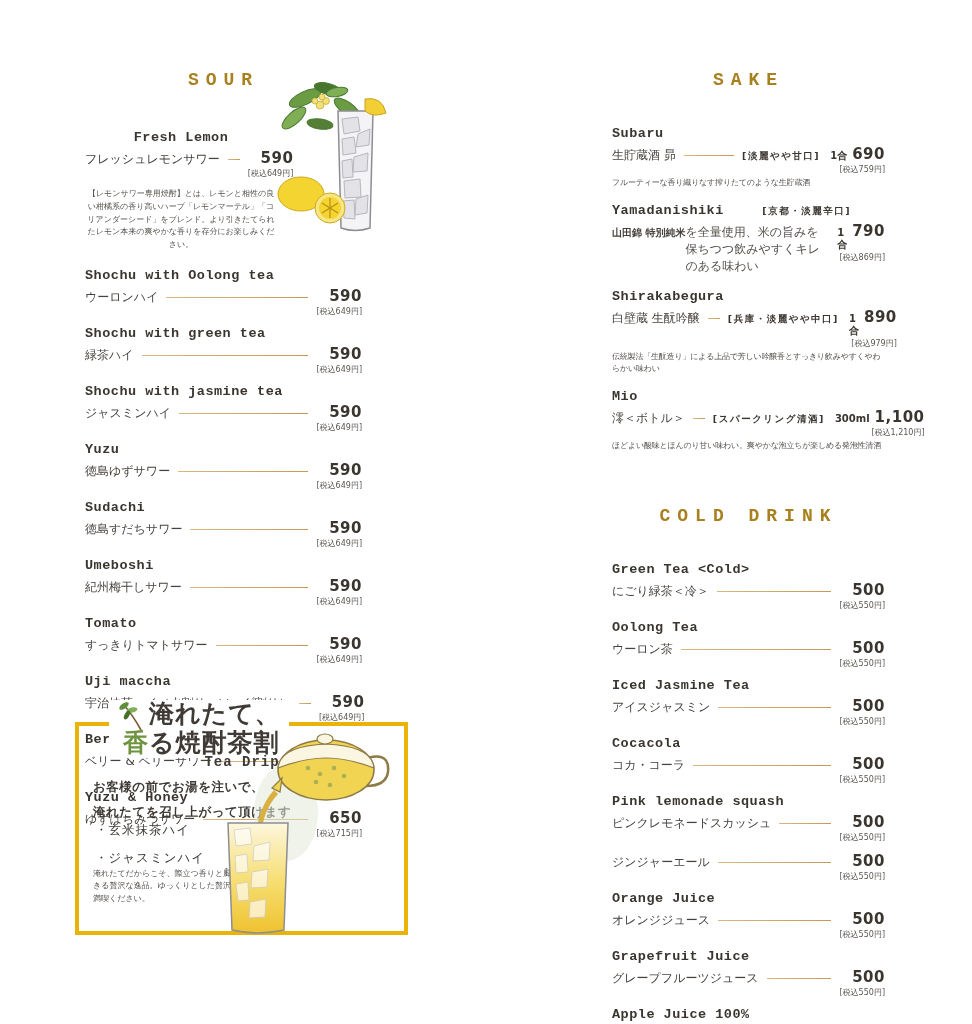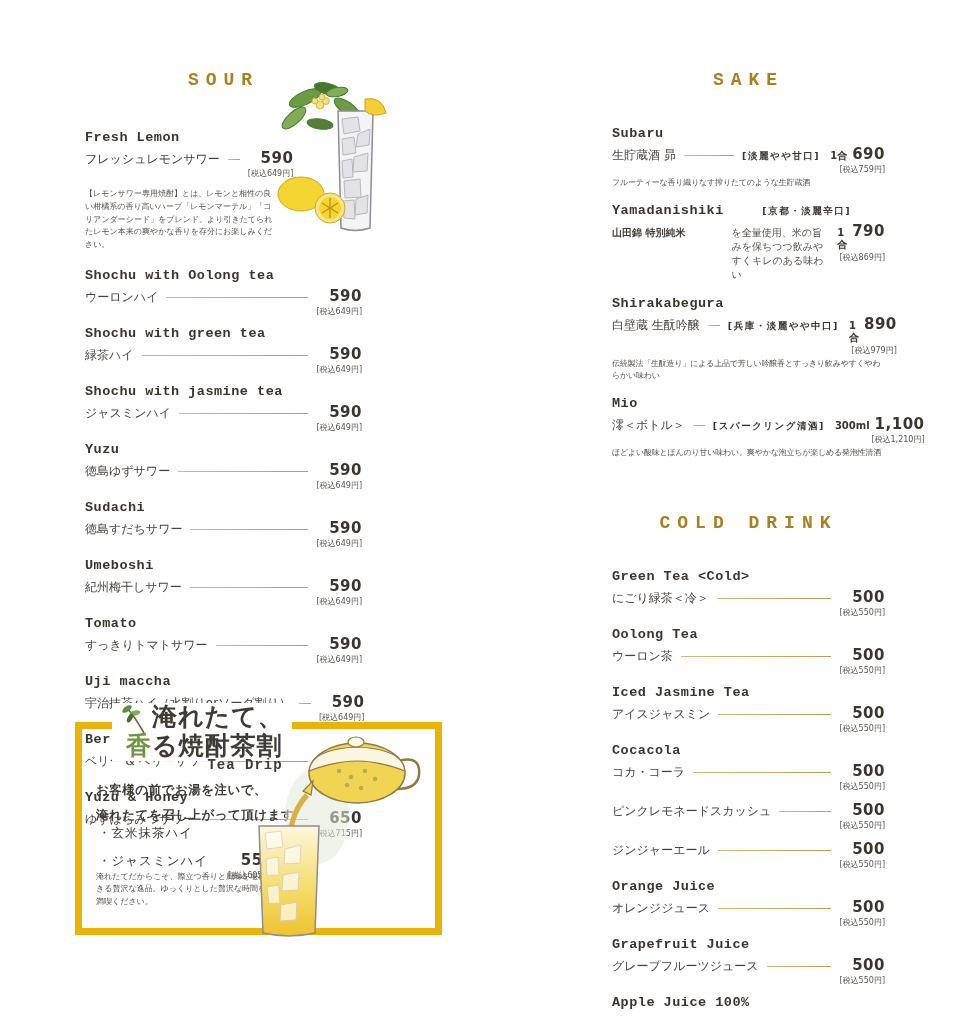--- a/index.html
+++ b/index.html
@@ -27,42 +27,42 @@
   .item-line { display:flex; align-items:baseline; }
   .item-name-jp { font-size:12px; color:#46413c; white-space:nowrap; }
   .leader { flex:1; height:1px; background:linear-gradient(90deg,#d8b87e,#c49a52); margin:0 8px; transform:translateY(-3px); min-width:12px; }
   .price-block { display:inline-flex; flex-direction:column; align-items:flex-end; }
   .price-row { display:flex; align-items:baseline; gap:5px; }
   .price { font-size:15px; font-weight:600; color:#3a352f; line-height:19px; letter-spacing:0.5px; }
   .size { font-size:10px; font-weight:bold; color:#3a352f; }
   .tax { font-size:8px; color:#5a554f; line-height:10px; margin-top:1px; white-space:nowrap; }
 
   .menu-item { margin-bottom:9px; }
-  .featured { width:192px; }
+  .featured { width:192px;text-align:center; }
   .featured-desc { font-size:8px; line-height:1.6; color:#55504b; margin-top:9px; width:192px; }
   .sour-list { margin-top:16px; }
 
   .lemon-art { position:absolute; left:180px; top:8px; }
 
   
   .sake-item { margin-bottom:14px; }
   .sake-name-line { display:flex; align-items:baseline; }
   .tag { font-size:9.5px; font-weight:bold; color:#3a352f; letter-spacing:1.5px; white-space:nowrap; margin-right:10px; }
   .tag-top { display:none; margin-left:auto; margin-right:34px; }
   .sake-desc { font-size:8px; color:#55504b; line-height:1.5; margin-top:2px; letter-spacing:-0.2px; }
   .sake-desc:empty { display:none; }
   .jp-rest { display:none; }
   .sake-item[data-variant="tag-top"] .tag-top { display:inline; }
   .sake-item[data-variant="tag-top"] .item-name-jp { font-size:10px; font-weight:bold; }
-  .sake-item[data-variant="tag-top"] .jp-rest { display:inline; font-size:10px; font-weight:normal; color:#55504b; white-space:normal;margin-left:46px; }
+  .sake-item[data-variant="tag-top"] .jp-rest { display:inline; font-size:12px; font-weight:normal; color:#55504b; white-space:normal; }
   .sake-item[data-variant="tag-top"] .item-line { gap:0; }
   .sake-item[data-variant="tag-top"] .price-block { margin-left:auto; padding-left:8px; }
 
   
-  .tea-box { position:absolute; left:75px; top:722px; width:367px; height:213px; border:7px solid #eab308; }
+  .tea-box { position:absolute; left:75px; top:722px; width:333px; height:213px; border:4px solid #eab308; }
   .tea-title { position:absolute; top:-26px; left:30px; background:#fff; padding:0 8px; display:flex; gap:2px; }
   .tea-title-text { font-size:25px; font-weight:bold; color:#3f3a35; line-height:1.15; letter-spacing:1px; }
   .tea-title-text .l2 { display:block; margin-left:-26px; }
   .accent-green { color:#6f9440; }
   .tea-subtitle { position:absolute; top:28px; left:98px; width:130px; text-align:center;
     font-family:"Liberation Mono","DejaVu Sans Mono",monospace; font-size:14px; font-weight:bold; color:#3f3a35; letter-spacing:1px; }
   .tea-intro { position:absolute; top:48px; left:14px; font-size:12.5px; font-weight:bold; color:#3f3a35; line-height:25px; letter-spacing:0.5px; }
   .tea-options { position:absolute; top:96px; left:16px; }
   .tea-option { display:flex; align-items:baseline; margin-bottom:9px; }
   .tea-option-label { font-size:12.5px; color:#3f3a35; letter-spacing:1px; }
@@ -501,20 +501,21 @@
             <span class="price-block">
               <span class="price-row">
                 <span class="price">500</span>
               </span>
               <span class="tax">[税込550円]</span>
             </span>
           </div>
         </div>
 
         <div class="menu-item">
+          <div class="item-name-en">Pink lemonade squash</div>
           <div class="item-line">
             <span class="item-name-jp">ピンクレモネードスカッシュ</span>
             <span class="leader"></span>
             <span class="price-block">
               <span class="price-row">
                 <span class="price">500</span>
               </span>
               <span class="tax">[税込550円]</span>
             </span>
           </div>

